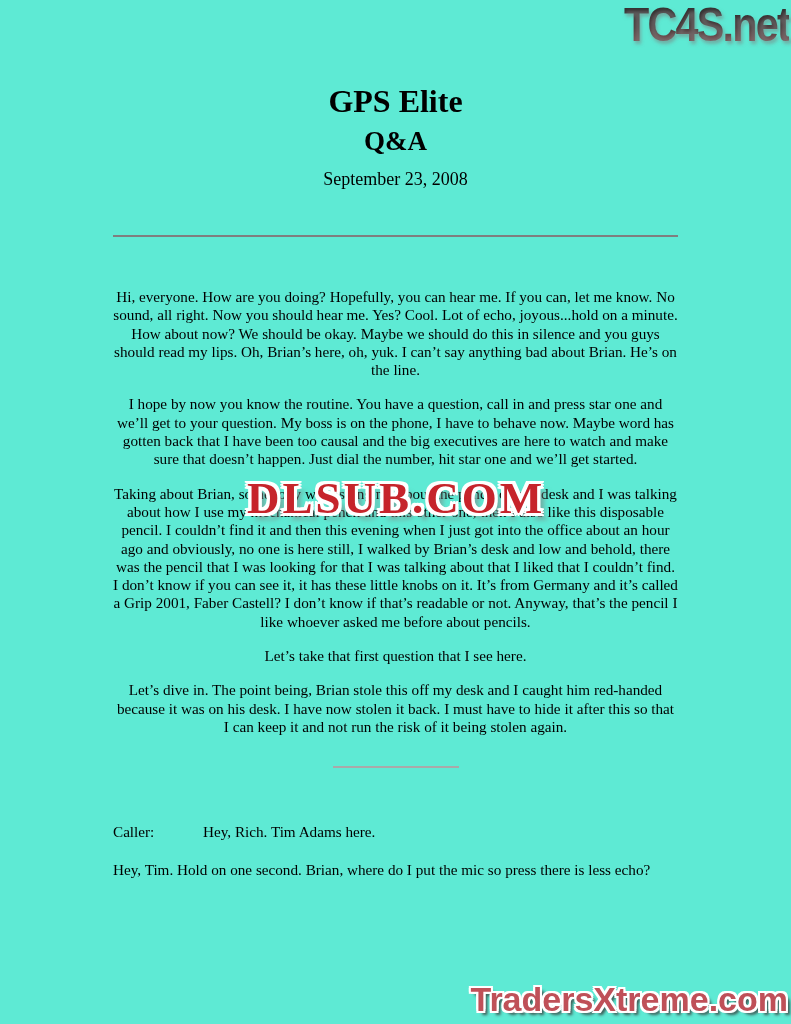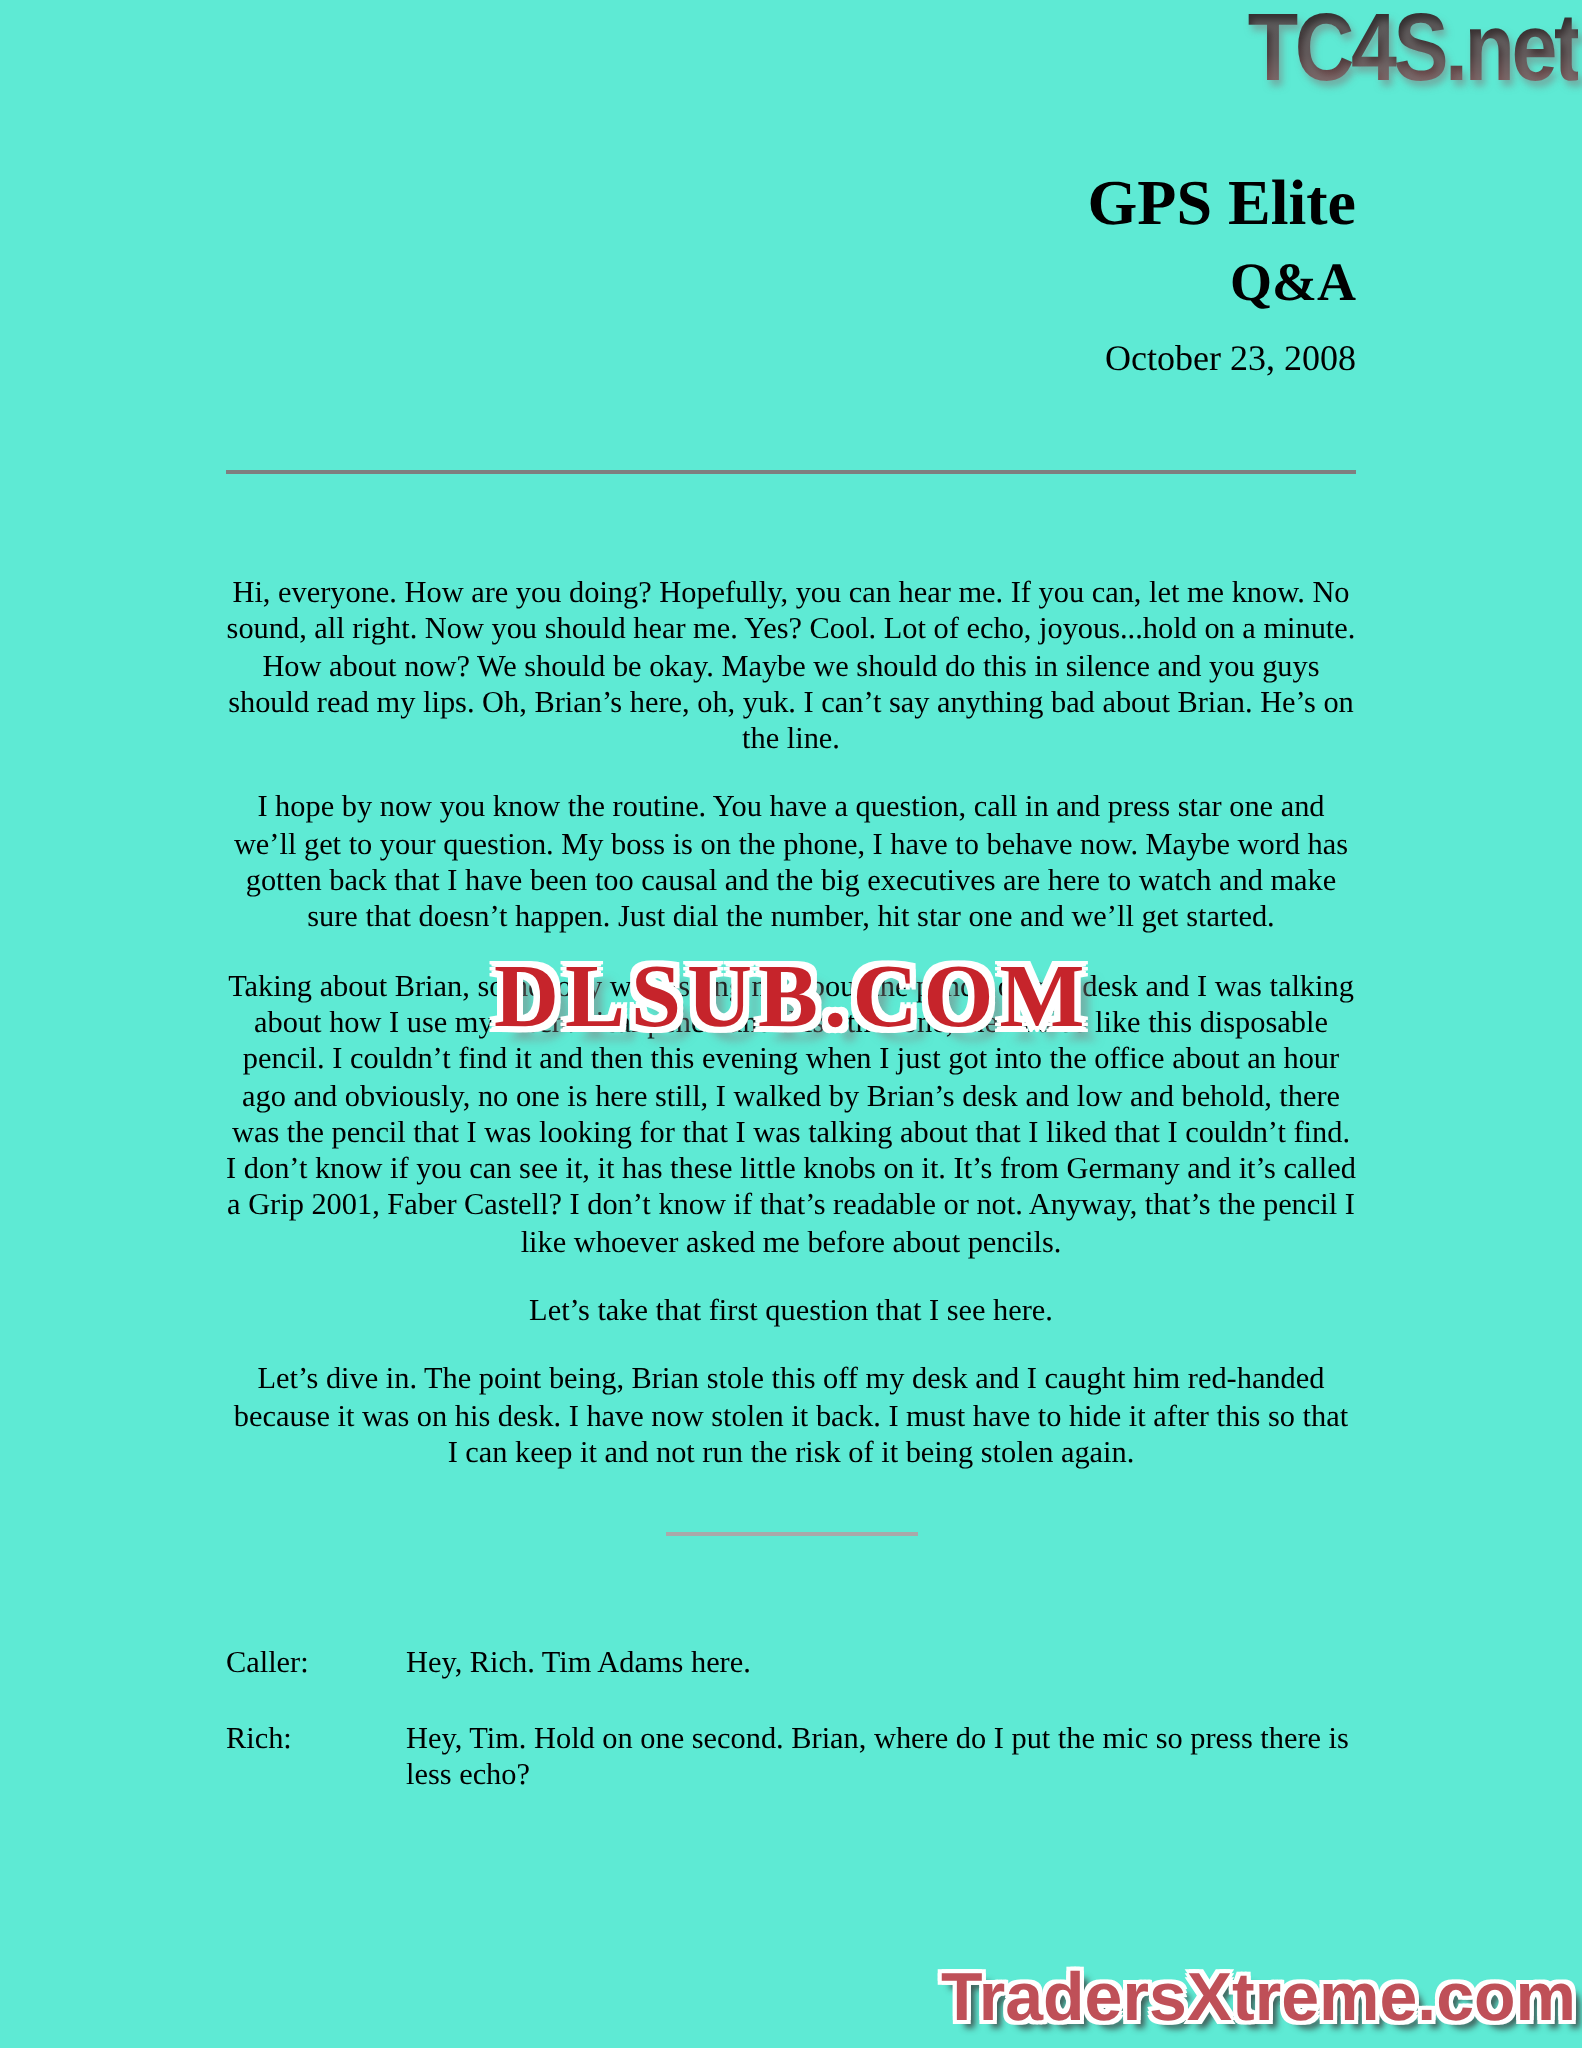--- a/index.html
+++ b/index.html
@@ -33,21 +33,21 @@
     text-shadow: 2px 3px 4px rgba(125,125,125,0.55);
   }
 
   
   .content {
     position: absolute;
     left: 113px;
     top: 0;
     width: 565px;
   }
-  .doc-header { text-align: right; }
+  .doc-header { text-align: center; }
   .doc-title {
     margin: 84px 0 0 0;
     font-size: 32px;
     line-height: 34px;
     font-weight: bold;
   }
   .doc-subtitle {
     margin: 9px 0 0 0;
     font-size: 27px;
     line-height: 29px;
@@ -139,41 +139,40 @@
 
 <div class="page">
 
   <div class="tc4s-logo">TC4S.net</div>
 
   <div class="content">
 
     <div class="doc-header">
       <h1 class="doc-title">GPS Elite</h1>
       <h2 class="doc-subtitle">Q&amp;A</h2>
-      <div class="doc-date">October 23, 2008</div>
+      <div class="doc-date">September 23, 2008</div>
     </div>
 
     <hr class="top-rule">
 
     <div class="doc-body">
       <p>Hi, everyone. How are you doing? Hopefully, you can hear me. If you can, let me know. No sound, all right. Now you should hear me. Yes? Cool. Lot of echo, joyous...hold on a minute. How about now? We should be okay. Maybe we should do this in silence and you guys should read my lips. Oh, Brian’s here, oh, yuk. I can’t say anything bad about Brian. He’s on the line.</p>
       <p>I hope by now you know the routine. You have a question, call in and press star one and we’ll get to your question. My boss is on the phone, I have to behave now. Maybe word has gotten back that I have been too causal and the big executives are here to watch and make sure that doesn’t happen. Just dial the number, hit star one and we’ll get started.</p>
       <p>Taking about Brian, somebody was asking me about the pencil on my desk and I was talking about how I use my mechanical pencil and this other one, then I also like this disposable pencil. I couldn’t find it and then this evening when I just got into the office about an hour ago and obviously, no one is here still, I walked by Brian’s desk and low and behold, there was the pencil that I was looking for that I was talking about that I liked that I couldn’t find. I don’t know if you can see it, it has these little knobs on it. It’s from Germany and it’s called a Grip 2001, Faber Castell? I don’t know if that’s readable or not. Anyway, that’s the pencil I like whoever asked me before about pencils.</p>
       <p>Let’s take that first question that I see here.</p>
       <p>Let’s dive in. The point being, Brian stole this off my desk and I caught him red-handed because it was on his desk. I have now stolen it back. I must have to hide it after this so that I can keep it and not run the risk of it being stolen again.</p>
 
       <div class="section-divider"></div>
 
       <div class="dialogue">
         <div class="dialogue-row">
           <span class="speaker">Caller:</span>
           <span class="speech">Hey, Rich. Tim Adams here.</span>
         </div>
         <div class="dialogue-row">
-          <span class="speaker">Rich:</span>
           <span class="speech">Hey, Tim. Hold on one second. Brian, where do I put the mic so press there is less echo?</span>
         </div>
       </div>
     </div>
 
   </div>
 
   <div class="watermark">DLSUB.COM</div>
 
   <div class="tx-logo">TradersXtreme.com</div>

